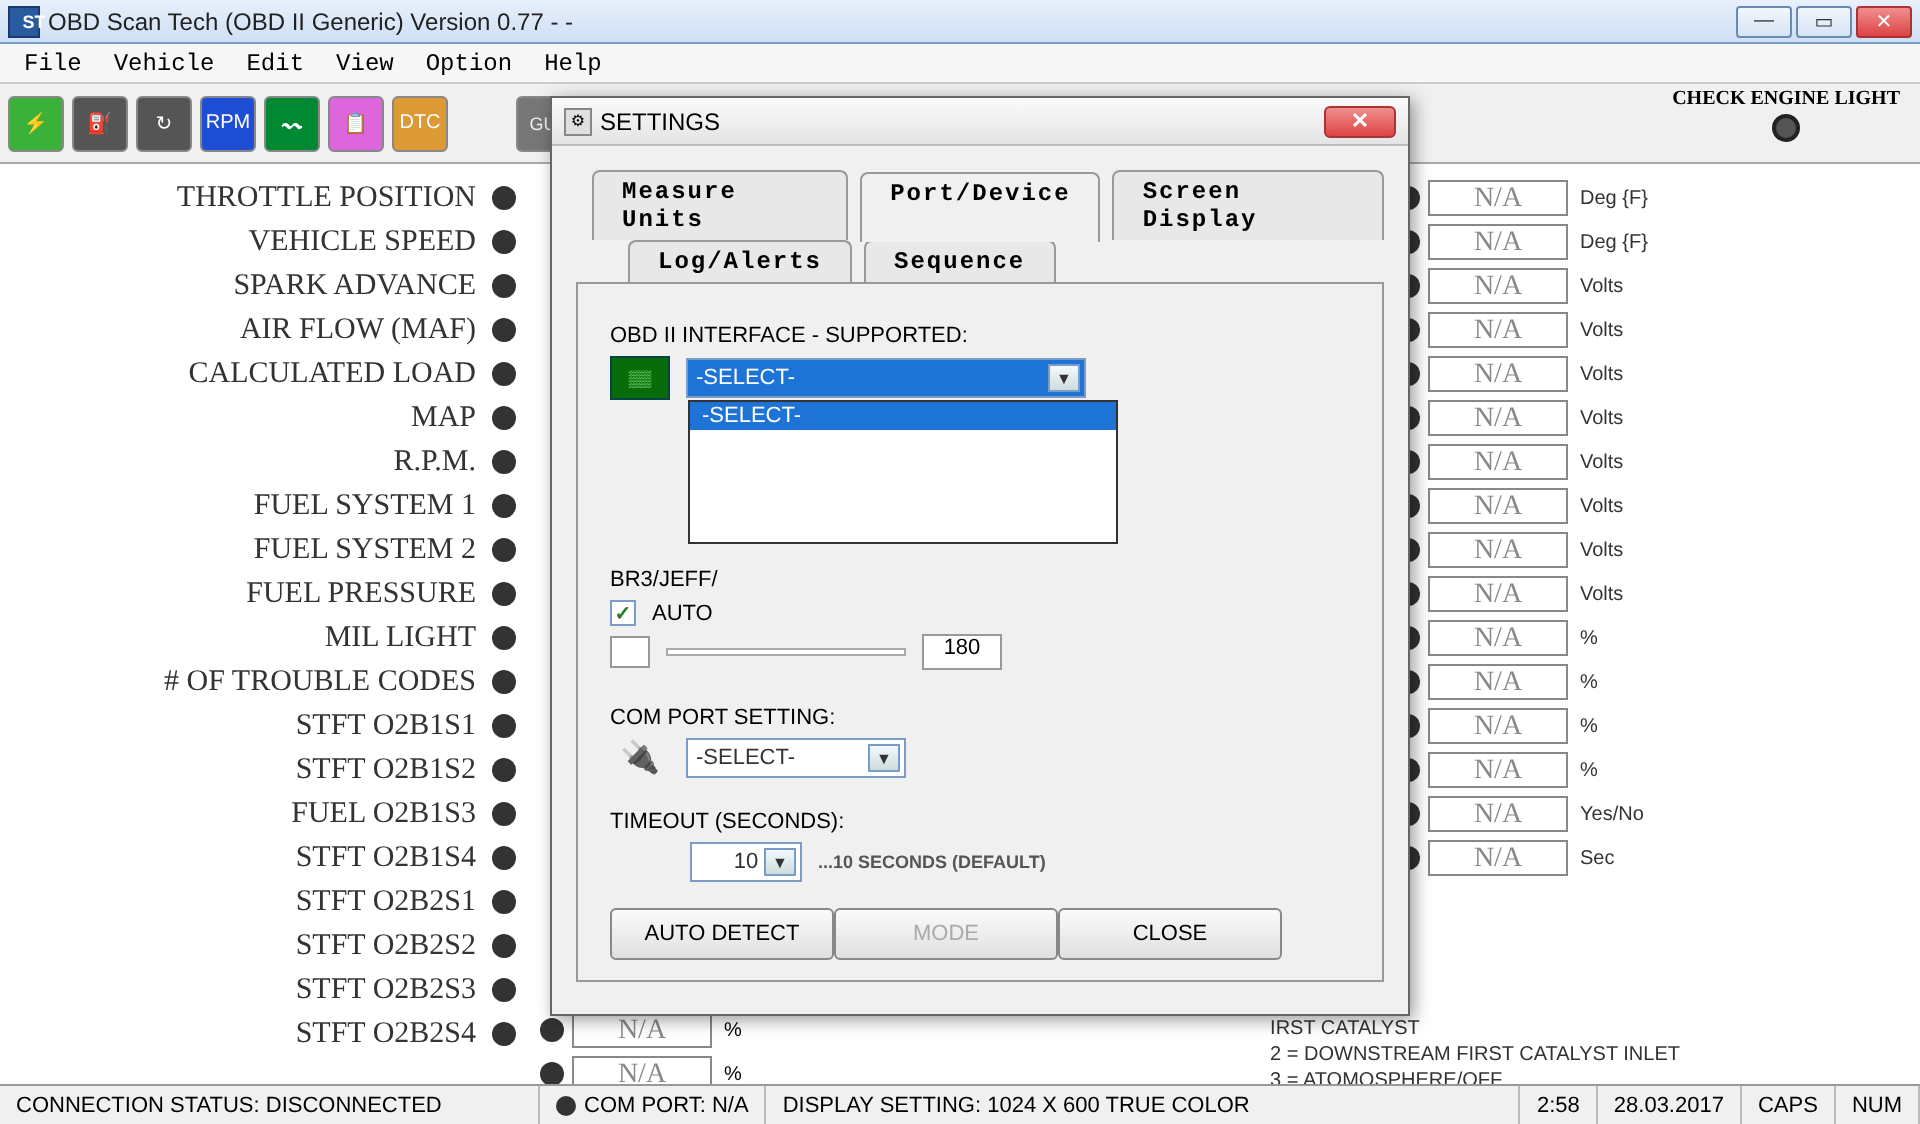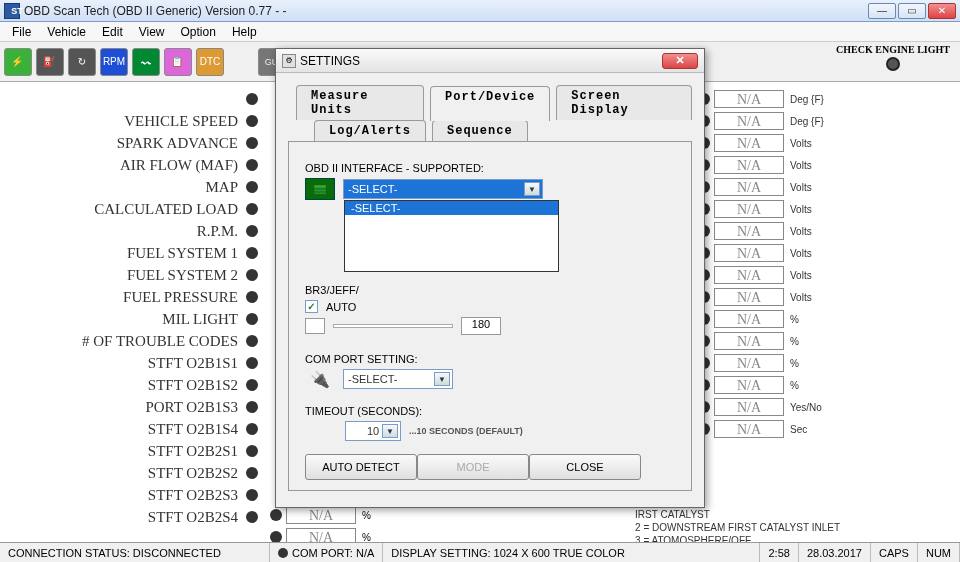--- a/index.html
+++ b/index.html
@@ -50,20 +50,21 @@
     background: #f7f7f7;
     border-bottom: 1px solid #ccc;
     display: flex;
     align-items: center;
     padding: 0 4px;
     font-size: 12px;
   }
   .menubar .menu-item {
     padding: 2px 8px;
     cursor: pointer;
+    font-family: Liberation Mono, monospace;
   }
   .toolbar {
     height: 40px;
     background: #f0f0f0;
     border-bottom: 1px solid #aaa;
     display: flex;
     align-items: center;
     padding: 0 4px;
     position: relative;
   }
@@ -395,43 +396,44 @@
   <div class="center-title">OBD II GENERIC</div>
   <div class="cel">
     <span>CHECK ENGINE LIGHT</span>
     <span class="led"></span>
   </div>
 </div>
 
 <div class="main">
   <div class="param-list-left" id="params-left">
       <div class="param-row">
+        <span class="label">THROTTLE POSITION</span>
         <span class="dot"></span>
       </div>
       <div class="param-row">
         <span class="label">VEHICLE SPEED</span>
         <span class="dot"></span>
       </div>
       <div class="param-row">
         <span class="label">SPARK ADVANCE</span>
         <span class="dot"></span>
       </div>
       <div class="param-row">
         <span class="label">AIR FLOW (MAF)</span>
         <span class="dot"></span>
       </div>
       <div class="param-row">
+        <span class="label">CALCULATED LOAD</span>
+        <span class="dot"></span>
+      </div>
+      <div class="param-row">
         <span class="label">MAP</span>
         <span class="dot"></span>
       </div>
       <div class="param-row">
-        <span class="label">CALCULATED LOAD</span>
-        <span class="dot"></span>
-      </div>
-      <div class="param-row">
         <span class="label">R.P.M.</span>
         <span class="dot"></span>
       </div>
       <div class="param-row">
         <span class="label">FUEL SYSTEM 1</span>
         <span class="dot"></span>
       </div>
       <div class="param-row">
         <span class="label">FUEL SYSTEM 2</span>
         <span class="dot"></span>
@@ -450,21 +452,21 @@
       </div>
       <div class="param-row">
         <span class="label">STFT O2B1S1</span>
         <span class="dot"></span>
       </div>
       <div class="param-row">
         <span class="label">STFT O2B1S2</span>
         <span class="dot"></span>
       </div>
       <div class="param-row">
-        <span class="label">PORT O2B1S3</span>
+        <span class="label">FUEL O2B1S3</span>
         <span class="dot"></span>
       </div>
       <div class="param-row">
         <span class="label">STFT O2B1S4</span>
         <span class="dot"></span>
       </div>
       <div class="param-row">
         <span class="label">STFT O2B2S1</span>
         <span class="dot"></span>
       </div>

